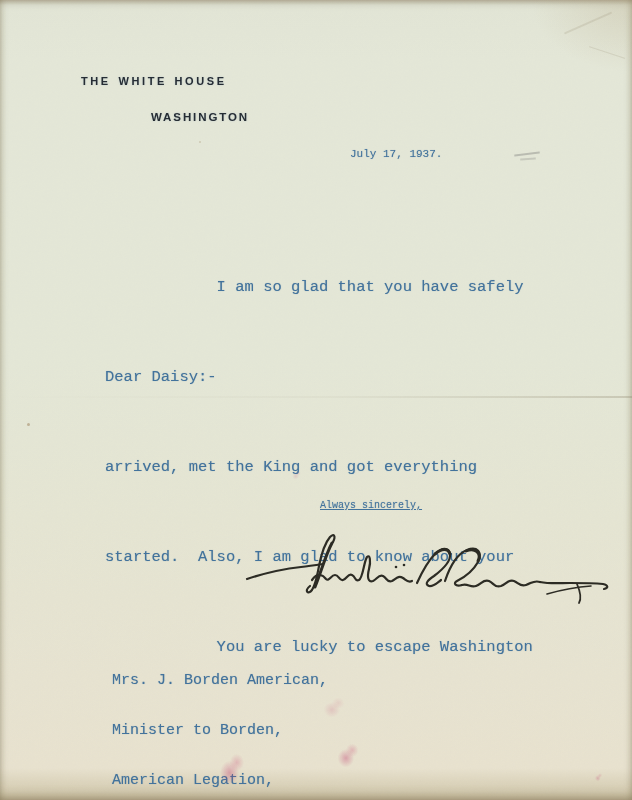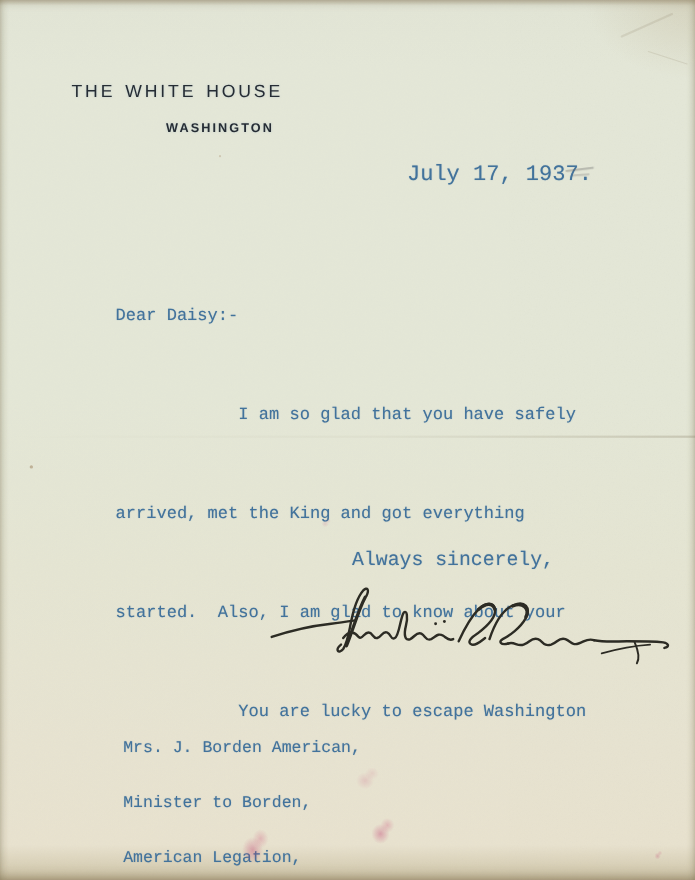--- a/index.html
+++ b/index.html
@@ -37,50 +37,51 @@
   .s1 { right: 18px; top: 22px; width: 52px; height: 1.5px; transform: rotate(-24deg); }
   .s2 { right: 6px;  top: 52px; width: 38px; height: 1.2px; transform: rotate(18deg); }
   .crease {
     position: absolute; left: 0; top: 396px; width: 632px; height: 2px;
     background: linear-gradient(90deg,
       rgba(130,120,95,0) 0%, rgba(130,120,95,.06) 55%,
       rgba(130,120,95,.18) 82%, rgba(130,120,95,.28) 100%);
     pointer-events: none;
   }
   .letterhead-1 {
-    position: absolute; left: 65px; top: 75px;
-    font-size: 16px; font-weight: 400; letter-spacing: 2.6px; word-spacing: 2px;
+    position: absolute; left: 81px; top: 75px;
+    font-size: 11px; font-weight: 700; letter-spacing: 2.6px; word-spacing: 2px;
     color: #242b33;
     text-shadow: 0 0 2px rgba(100,140,180,.3);
     white-space: pre;
   }
   .letterhead-2 {
     position: absolute; left: 151px; top: 111px;
     font-size: 11.5px; font-weight: 700; letter-spacing: 1.9px;
     color: #242b33;
     text-shadow: 0 0 2px rgba(100,140,180,.3);
     white-space: pre;
   }
   .type {
     font-family: "Liberation Mono", monospace;
     color: #41729c;
     text-shadow: 0 0 1px rgba(62,110,150,.45);
     white-space: pre;
   }
   .date-line {
-    position: absolute; left: 370px; top: 148px;
-    font-size: 20px;
+    position: absolute; left: 350px; top: 148px;
+    font-size: 11px;
   }
   .body-block {
     position: absolute; left: 105px; top: 212px;
     font-size: 15.5px; line-height: 30px;
   }
   .closing-line {
     position: absolute; left: 320px; top: 500px;
-    font-size: 18px;
+    font-size: 10px;
+    text-decoration: underline;
   }
   .recipient-block {
     position: absolute; left: 112px; top: 639px;
     font-size: 15px; line-height: 16.8px;
   }
   .signature {
     position: absolute; left: 235px; top: 528px;
     width: 380px; height: 100px;
   }
   .signature svg { display: block; width: 100%; height: 100%; }
@@ -125,22 +126,22 @@
   <div class="scratch s1"></div>
   <div class="scratch s2"></div>
   <div class="crease"></div>
 
   <div class="letterhead-1">THE WHITE HOUSE</div>
   <div class="letterhead-2">WASHINGTON</div>
 
   <div class="type date-line">July 17, 1937.</div>
 
   <div class="type body-block">
+    <div>            I am so glad that you have safely</div>
     <div>Dear Daisy:-</div>
-    <div>            I am so glad that you have safely</div>
     <div>arrived, met the King and got everything</div>
     <div>started.  Also, I am glad to know about your</div>
     <div>            You are lucky to escape Washington</div>
     
     
     
   </div>
 
   <div class="type closing-line">Always sincerely,</div>
 

